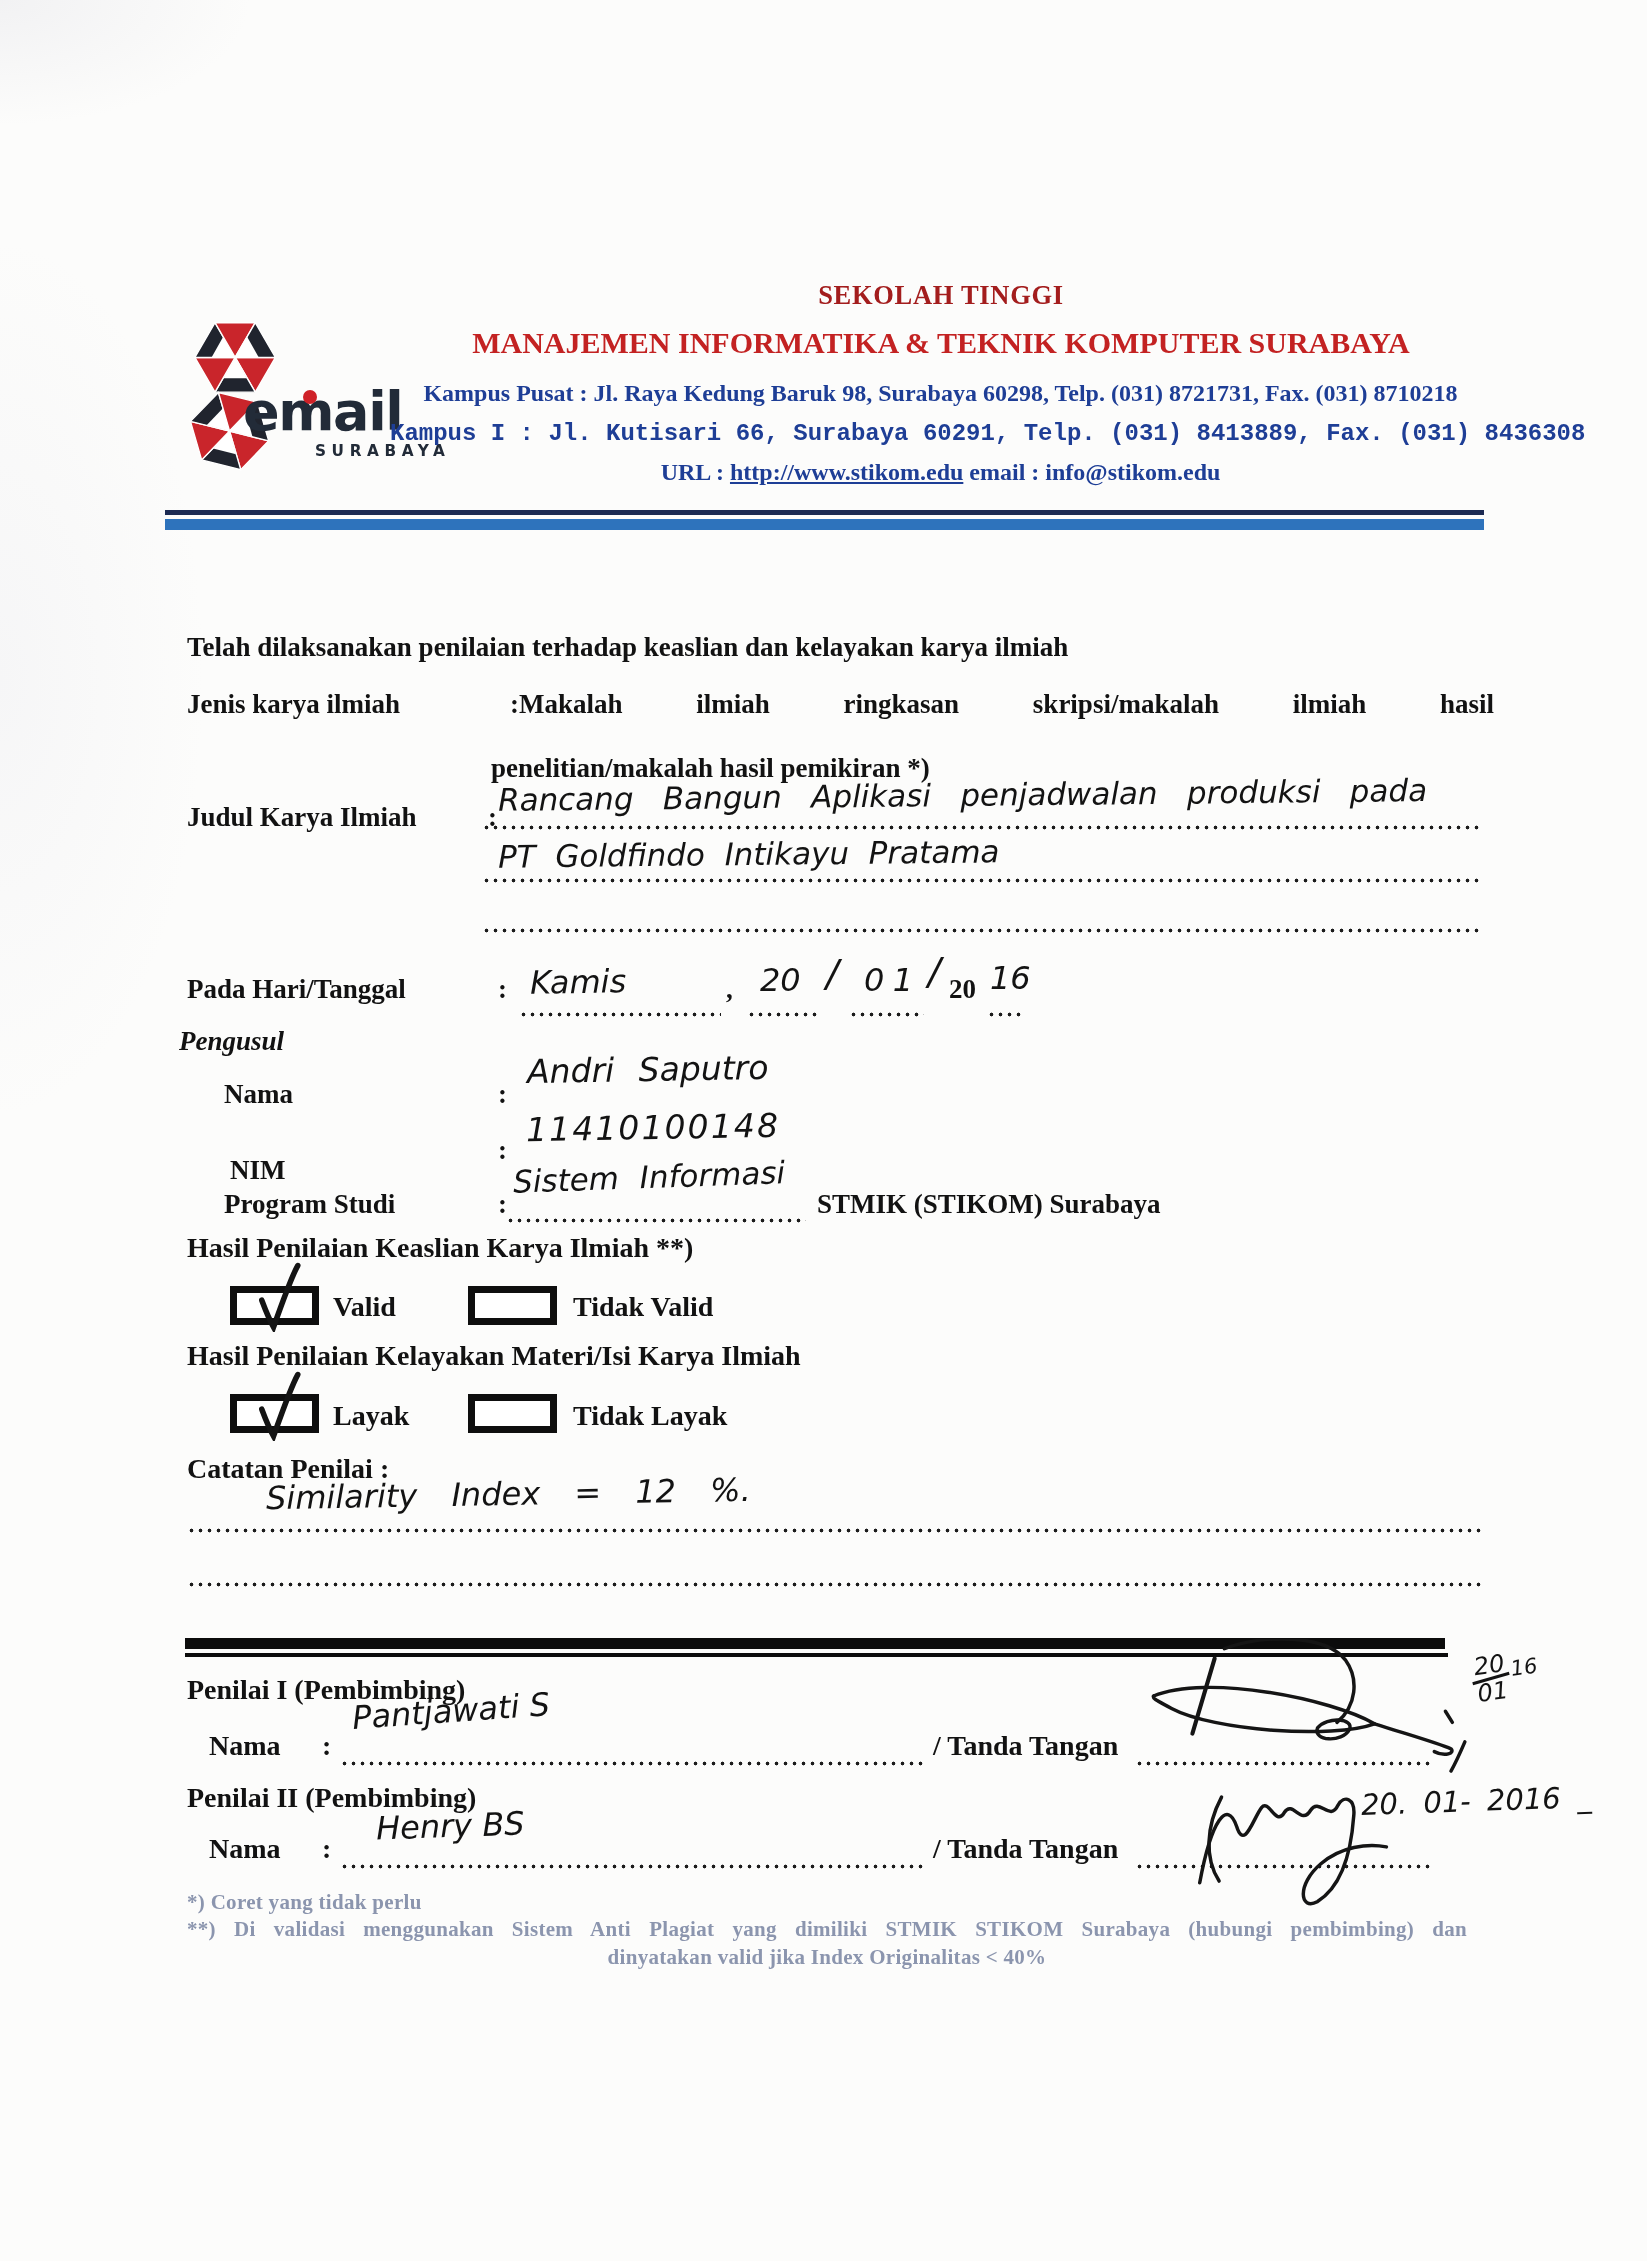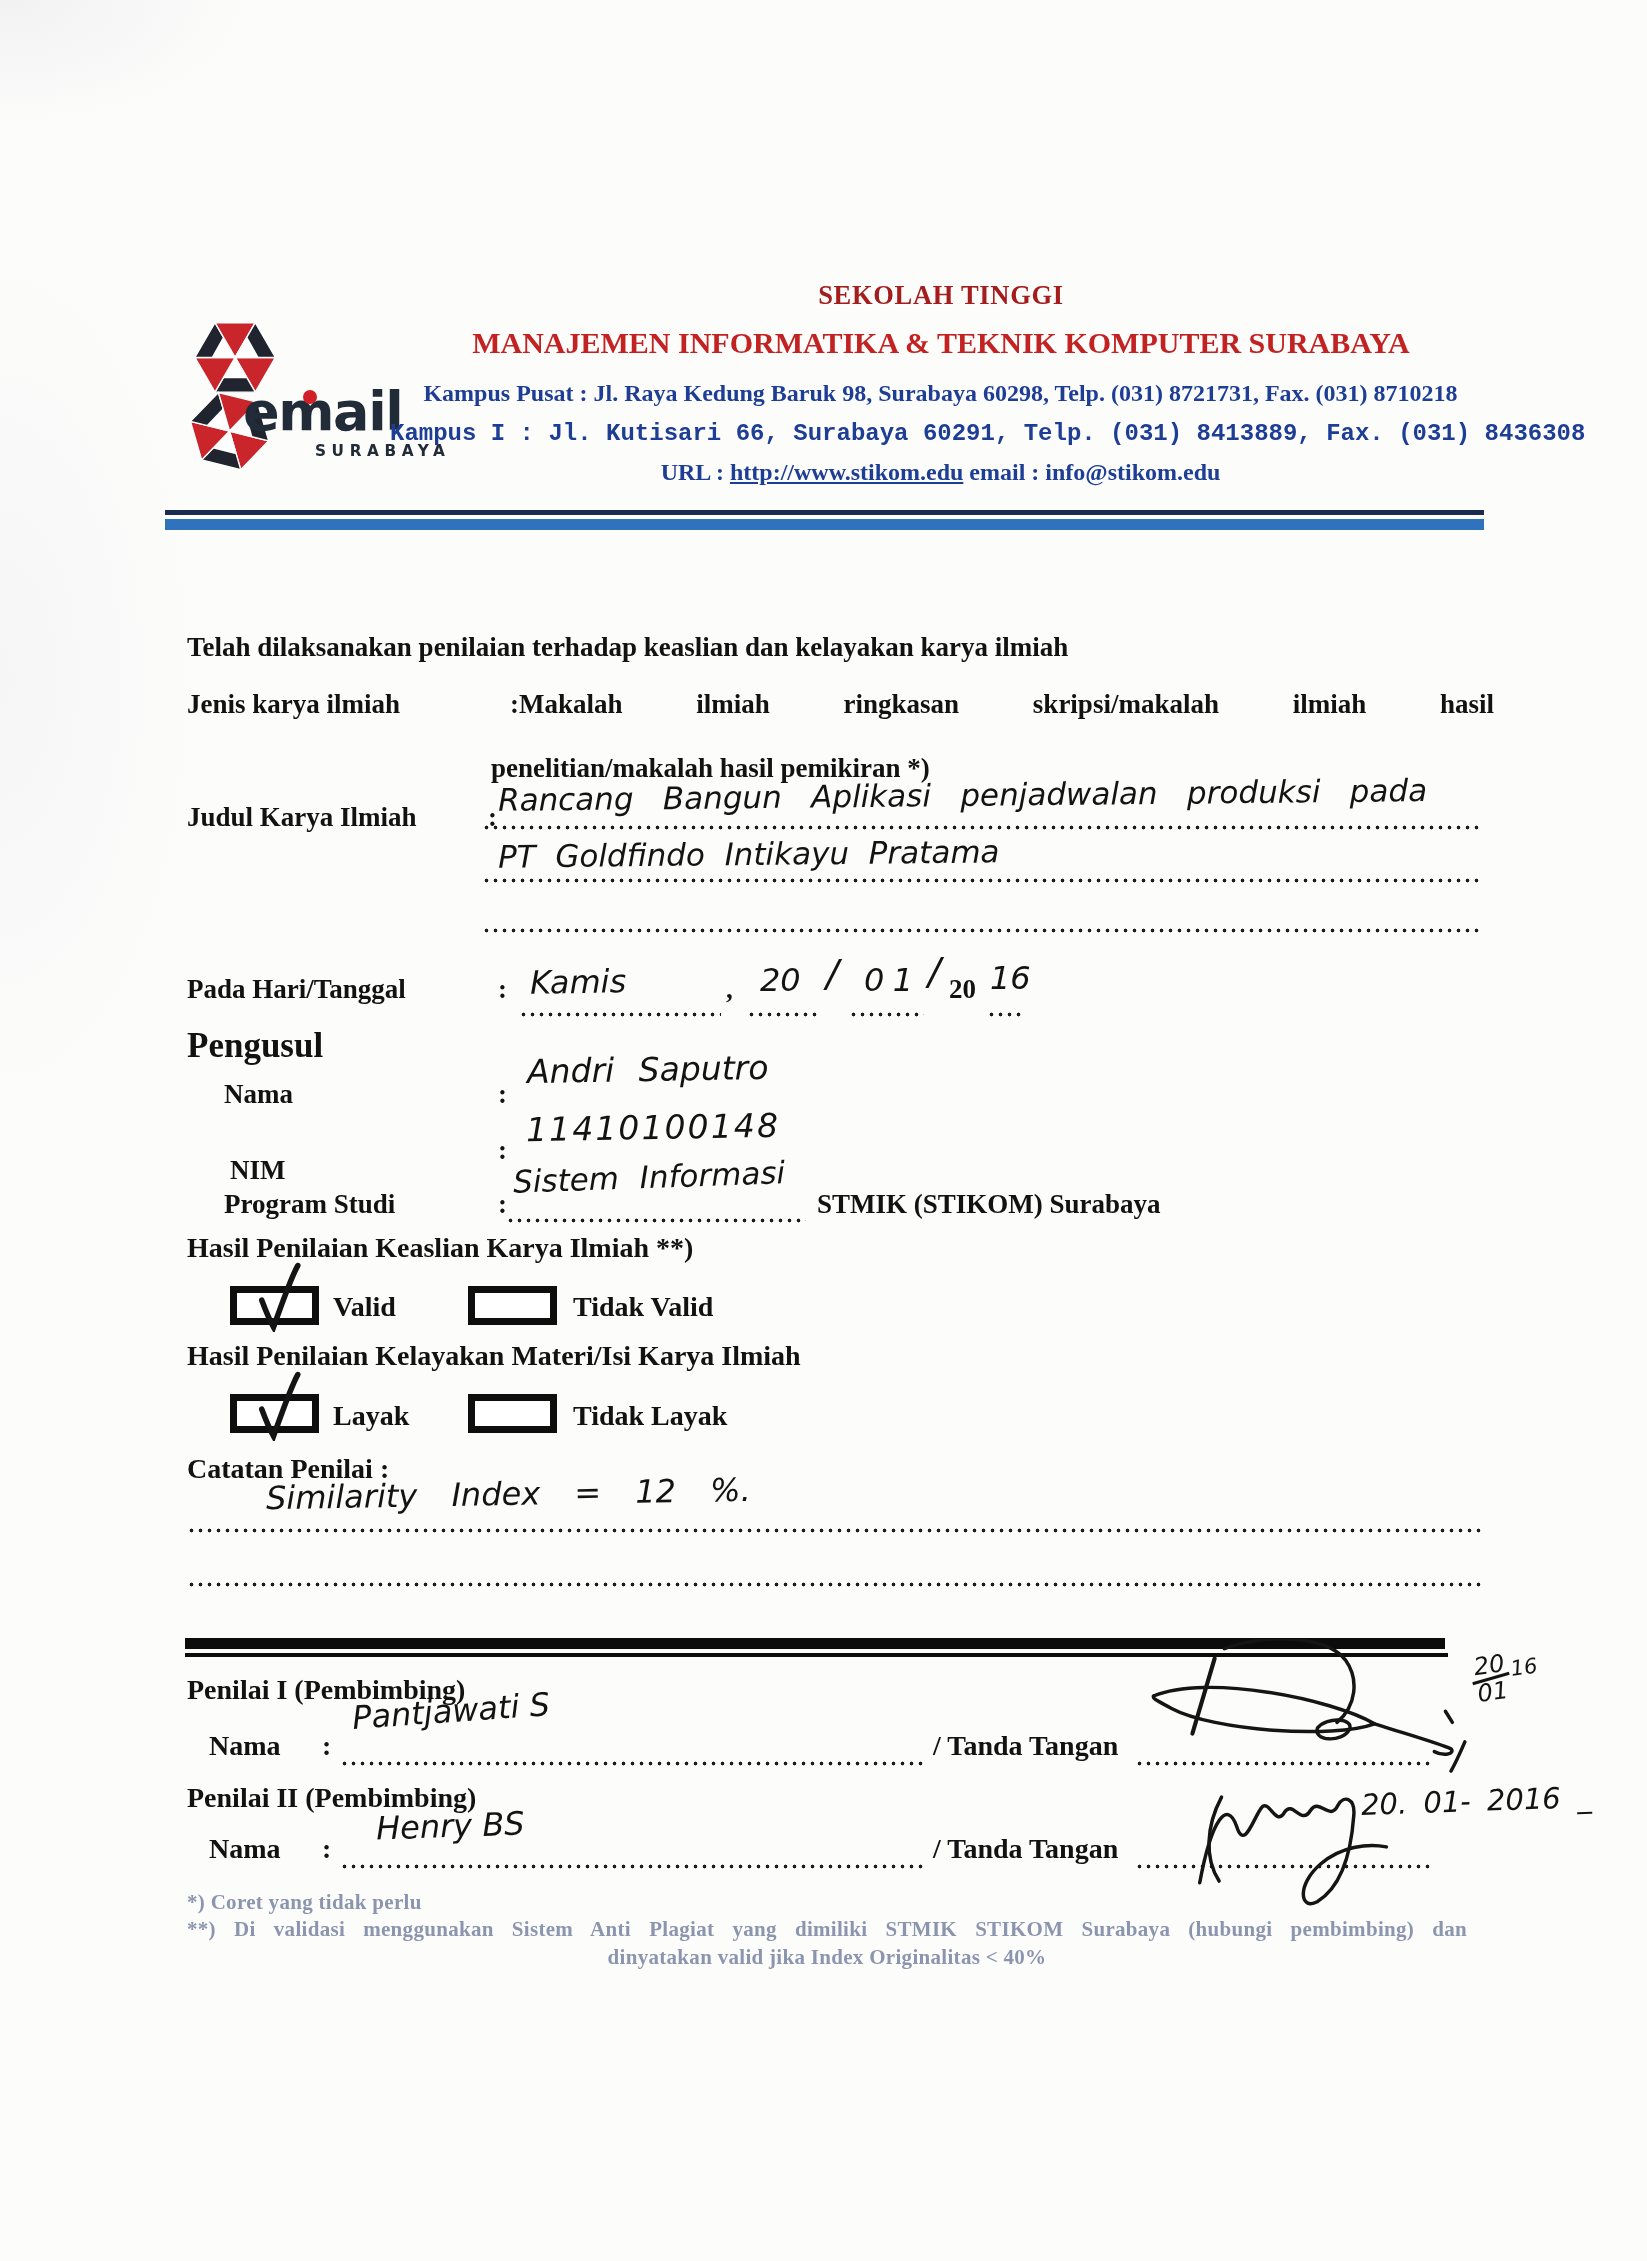--- a/index.html
+++ b/index.html
@@ -104,21 +104,21 @@
   <div class="abs dotline" style="left:747px;top:1012px;width:70px;"></div>
   <div class="abs hand" style="left:760px;top:961px;font-size:32px;">20</div>
   <div class="abs hand" style="left:826px;top:951px;font-size:38px;">/</div>
   <div class="abs dotline" style="left:849px;top:1012px;width:75px;"></div>
   <div class="abs hand" style="left:864px;top:961px;font-size:32px;letter-spacing:8.4px;">01</div>
   <div class="abs hand" style="left:928px;top:949px;font-size:38px;">/</div>
   <div class="abs serif" style="left:949px;top:974px;font-size:27px;">20</div>
   <div class="abs dotline" style="left:987px;top:1012px;width:36px;"></div>
   <div class="abs hand" style="left:990px;top:959px;font-size:32px;">16</div>
 
-  <div class="abs serif nowrap" style="left:187px;top:1026px;font-size:35px;">Pengusul</div>
+  <div class="abs serif nowrap" style="left:179px;top:1026px;font-size:27px;font-style:italic;">Pengusul</div>
 
   <div class="abs serif nowrap" style="left:224px;top:1079px;font-size:27px;">Nama</div>
   <div class="abs serif" style="left:498px;top:1079px;font-size:27px;">:</div>
   <div class="abs hand" style="left:527px;top:1050px;font-size:33px;word-spacing:14px;transform:rotate(-1deg);">Andri Saputro</div>
 
   <div class="abs serif nowrap" style="left:230px;top:1135px;font-size:27px;margin-top:20px;">NIM</div>
   <div class="abs serif" style="left:498px;top:1135px;font-size:27px;">:</div>
   <div class="abs hand" style="left:526px;top:1108px;font-size:33px;letter-spacing:2.1px;transform:rotate(-1deg);">11410100148</div>
 
   <div class="abs serif nowrap" style="left:224px;top:1189px;font-size:27px;">Program Studi</div>

